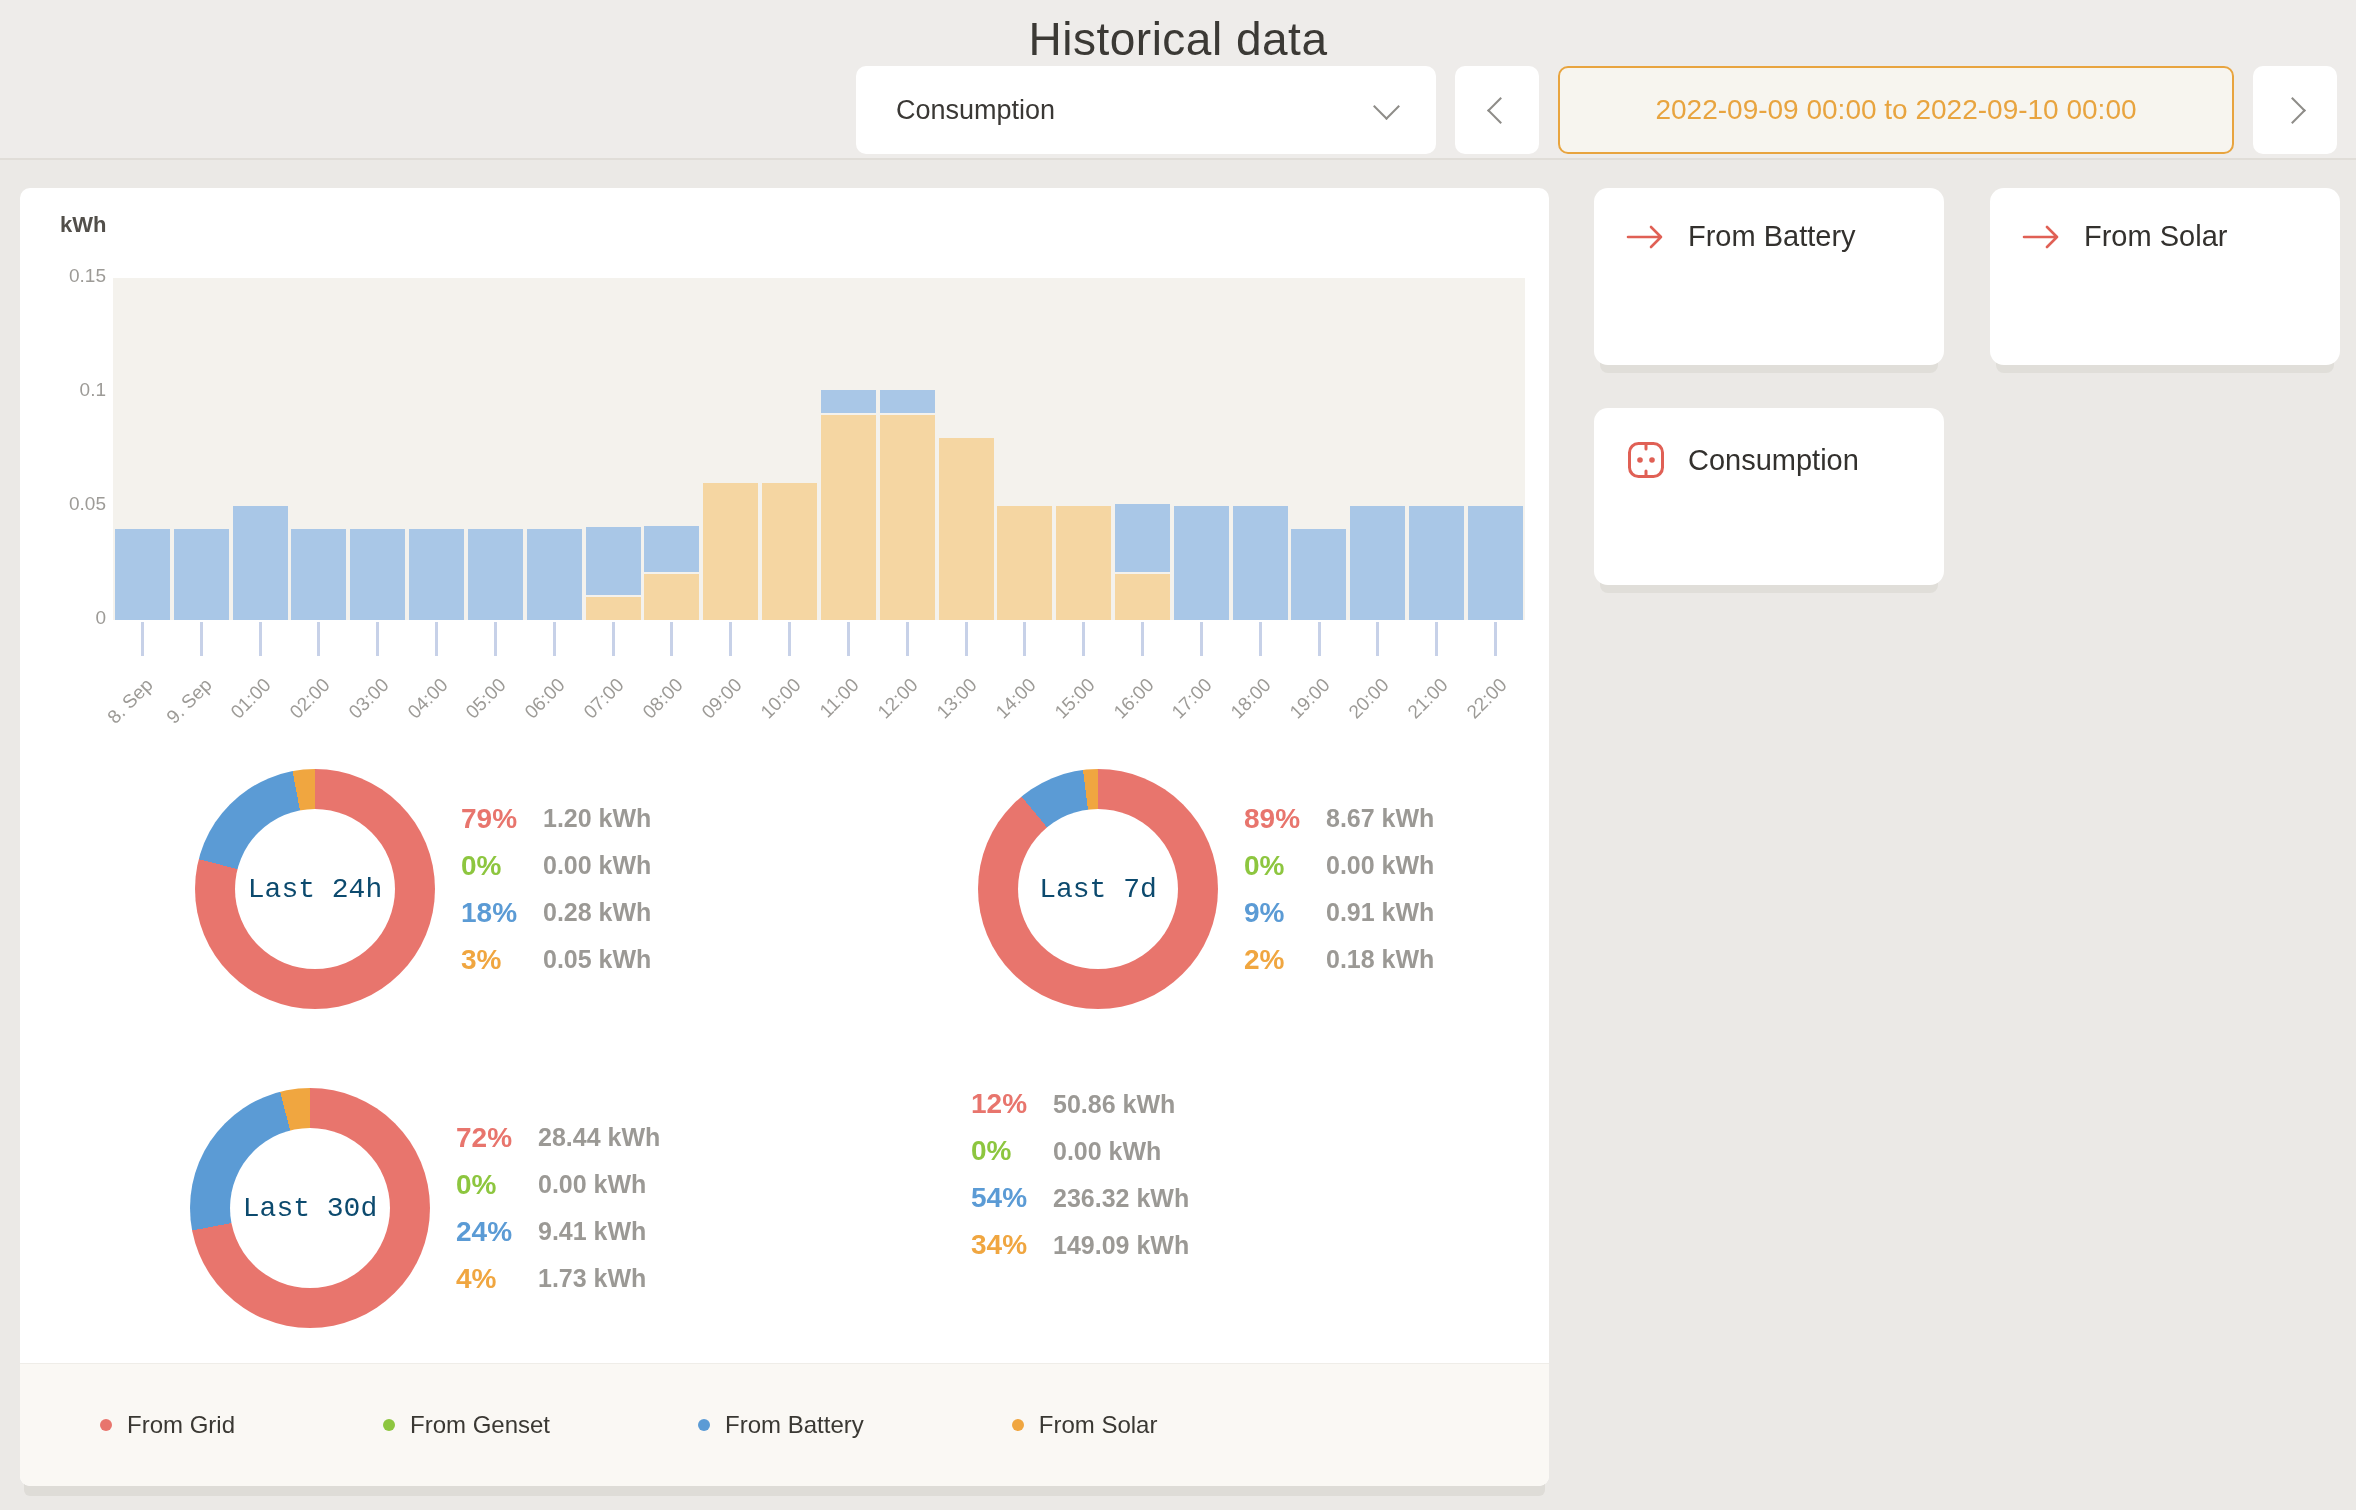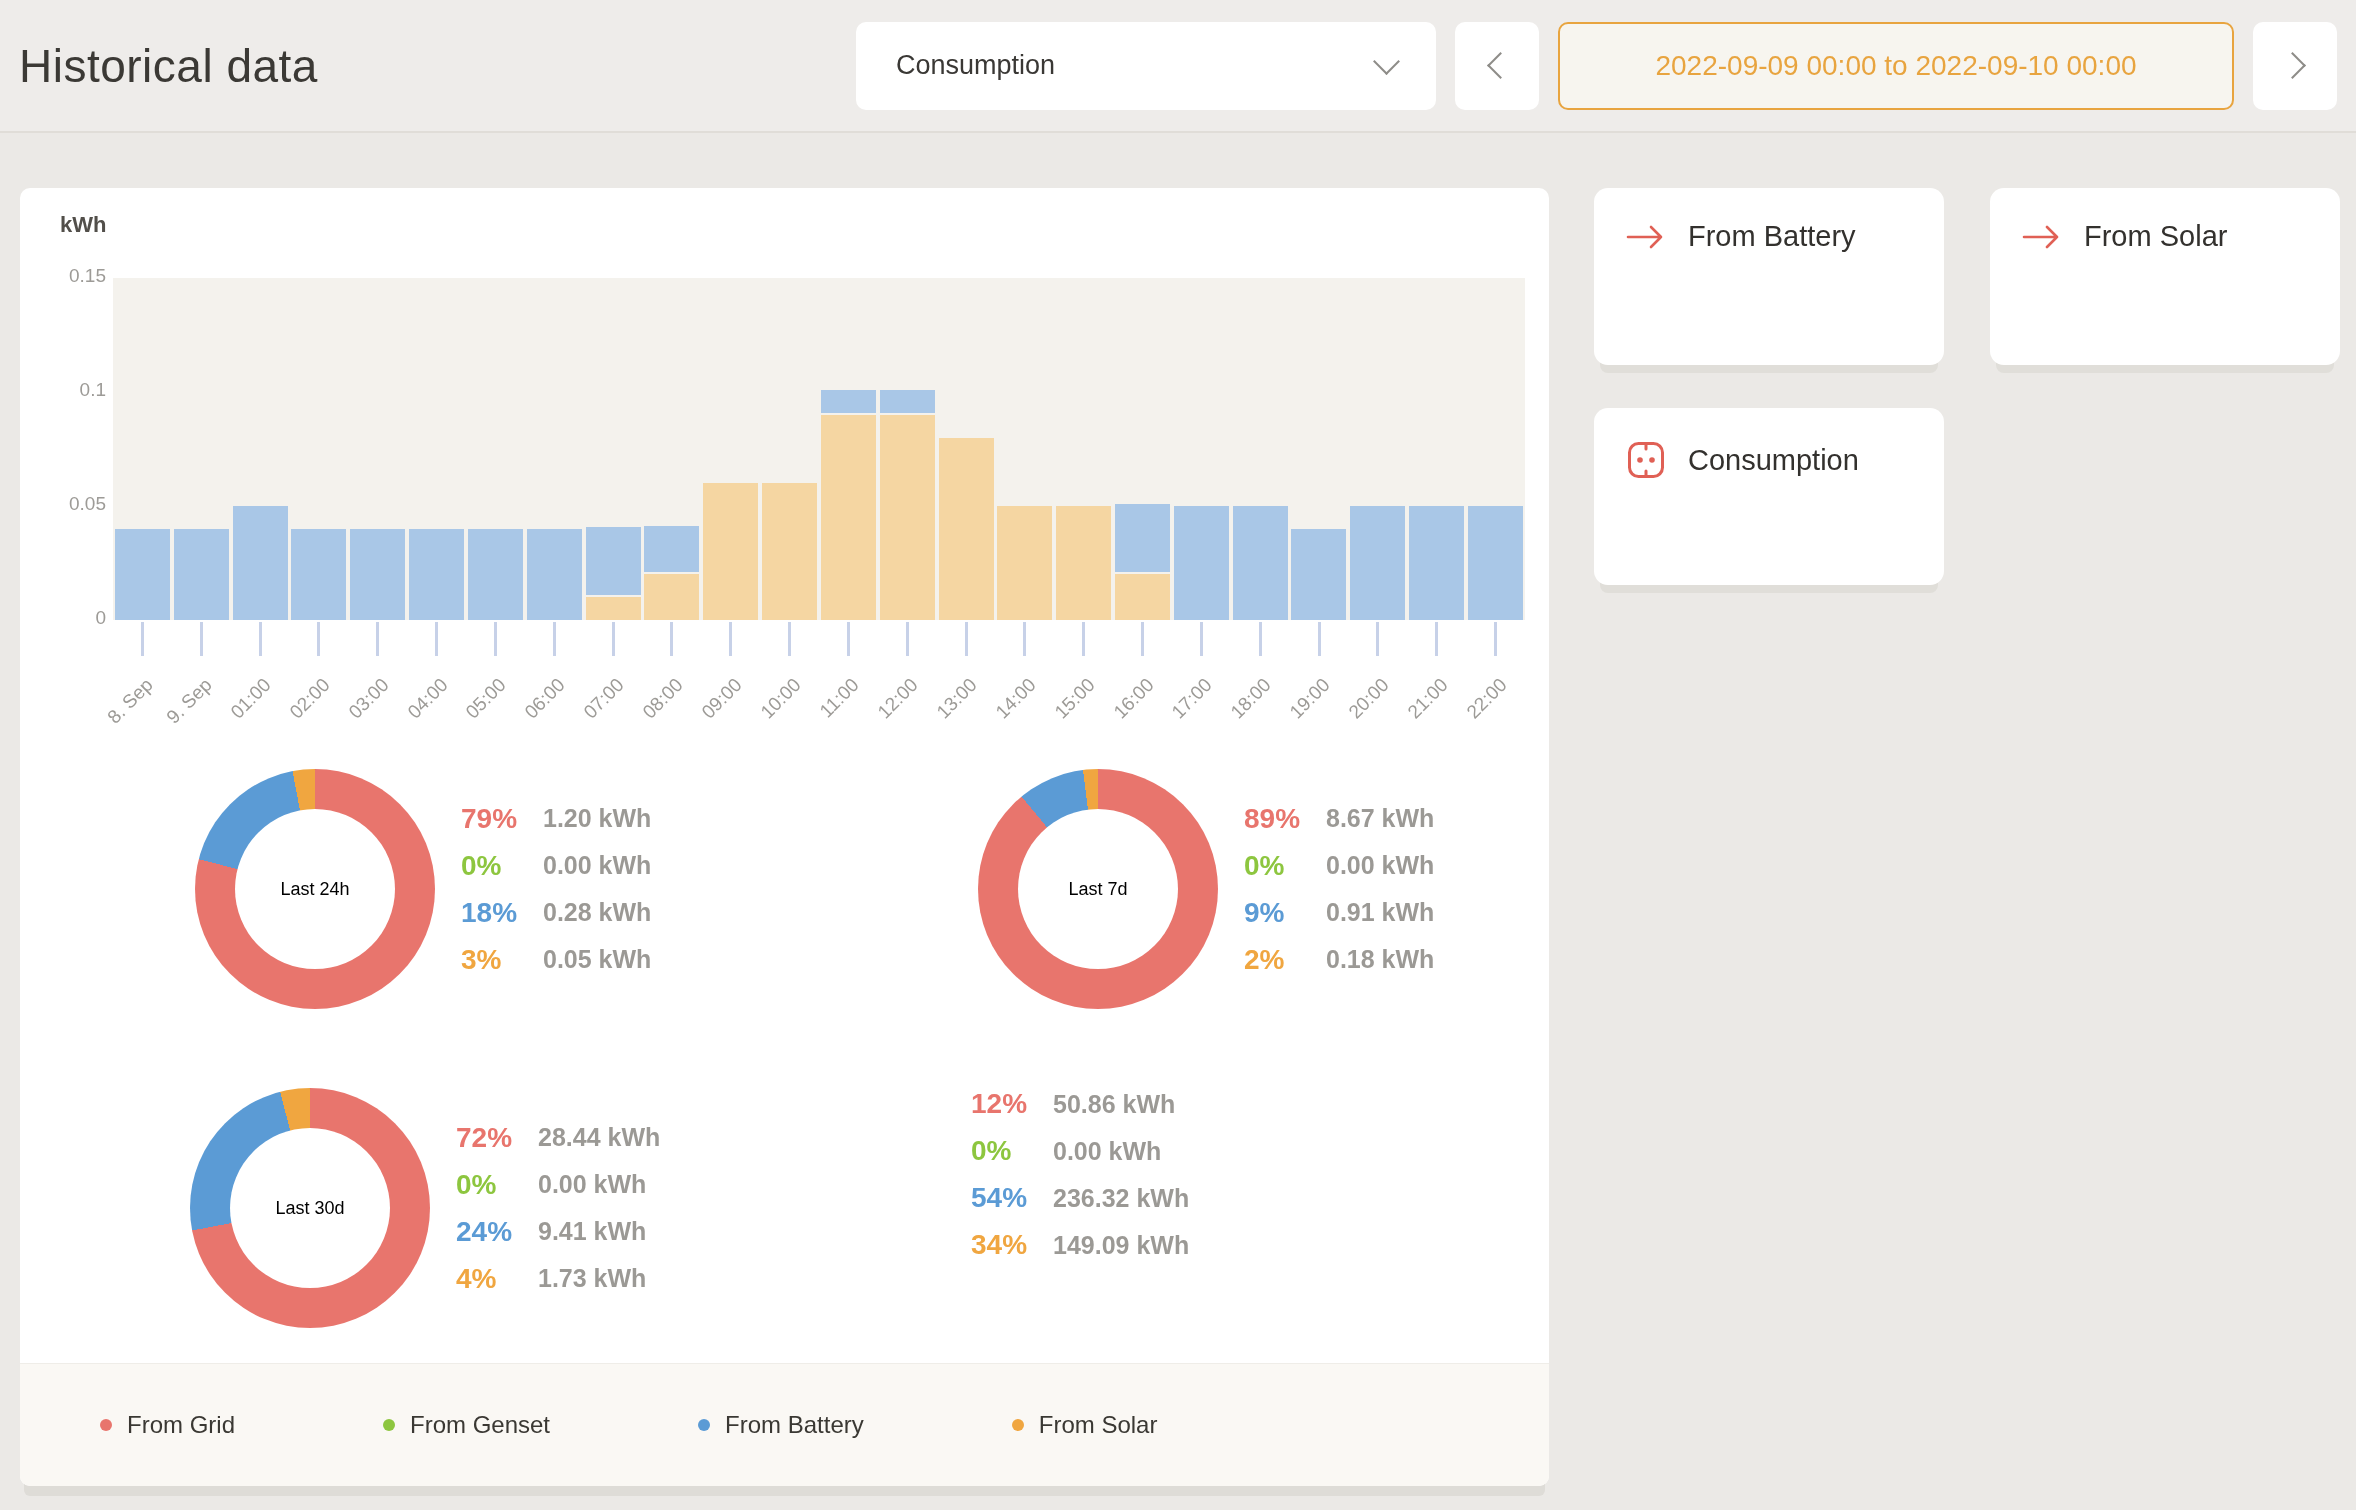--- a/index.html
+++ b/index.html
@@ -4,24 +4,24 @@
 <style>
   html,body{margin:0;padding:0;}
   body{
     width:2356px;height:1510px;position:relative;overflow:hidden;
     background:#ebe9e6;
     font-family:"Liberation Sans", sans-serif;
     -webkit-font-smoothing:antialiased;
   }
   
   .header{
-    position:absolute;top:0;left:0;right:0;height:133px;
+    position:absolute;top:0;left:0;right:0;height:160px;
     background:#eeeceа;background:#eeecea;
     border-bottom:2px solid #e0ddd8;
-    display:flex;align-items:center;padding:1px 19px;box-sizing:border-box;
+    display:flex;align-items:center;padding:12px 19px;box-sizing:border-box;flex-direction:column;
   }
   .title{font-size:46px;color:#3b3935;letter-spacing:0.5px;}
   .controls{margin-left:auto;display:flex;align-items:center;gap:19px;}
   .select{
     width:580px;height:88px;background:#ffffff;border-radius:10px;
     display:flex;align-items:center;justify-content:space-between;
     padding:0 40px;box-sizing:border-box;font-size:27px;color:#3a3835;cursor:pointer;
   }
   .navbtn{
     width:84px;height:88px;background:#ffffff;border-radius:10px;
@@ -59,21 +59,21 @@
     transform:rotate(-45deg);transform-origin:100% 0;
     font-size:19px;color:#9d9b97;white-space:nowrap;
   }
   .ylabel{position:absolute;left:10px;width:76px;text-align:right;font-size:19px;color:#9d9b97;}
   
   .donut-block{position:absolute;display:flex;align-items:center;gap:26px;}
   .donut{width:240px;height:240px;border-radius:50%;position:relative;flex:0 0 auto;}
   .donut-hole{
     position:absolute;left:40px;top:40px;width:160px;height:160px;background:#ffffff;
     border-radius:50%;display:flex;align-items:center;justify-content:center;
-    font-size:18px;color:#000000;
+    font-size:28px;color:#0c4a6e;font-family:Liberation Mono, monospace;
   }
   .pct-list{display:flex;flex-direction:column;gap:15px;}
   .pct-row{display:flex;align-items:center;white-space:nowrap;font-weight:bold;}
   .pct{display:inline-block;width:82px;font-size:28px;}
   .pval{font-size:25px;color:#9b9995;}
   
   .legend-strip{
     position:absolute;left:0;right:0;bottom:0;height:123px;
     background:#faf8f4;border-top:1px solid #efede8;border-radius:0 0 10px 10px;
     display:flex;align-items:center;padding-left:80px;box-sizing:border-box;

